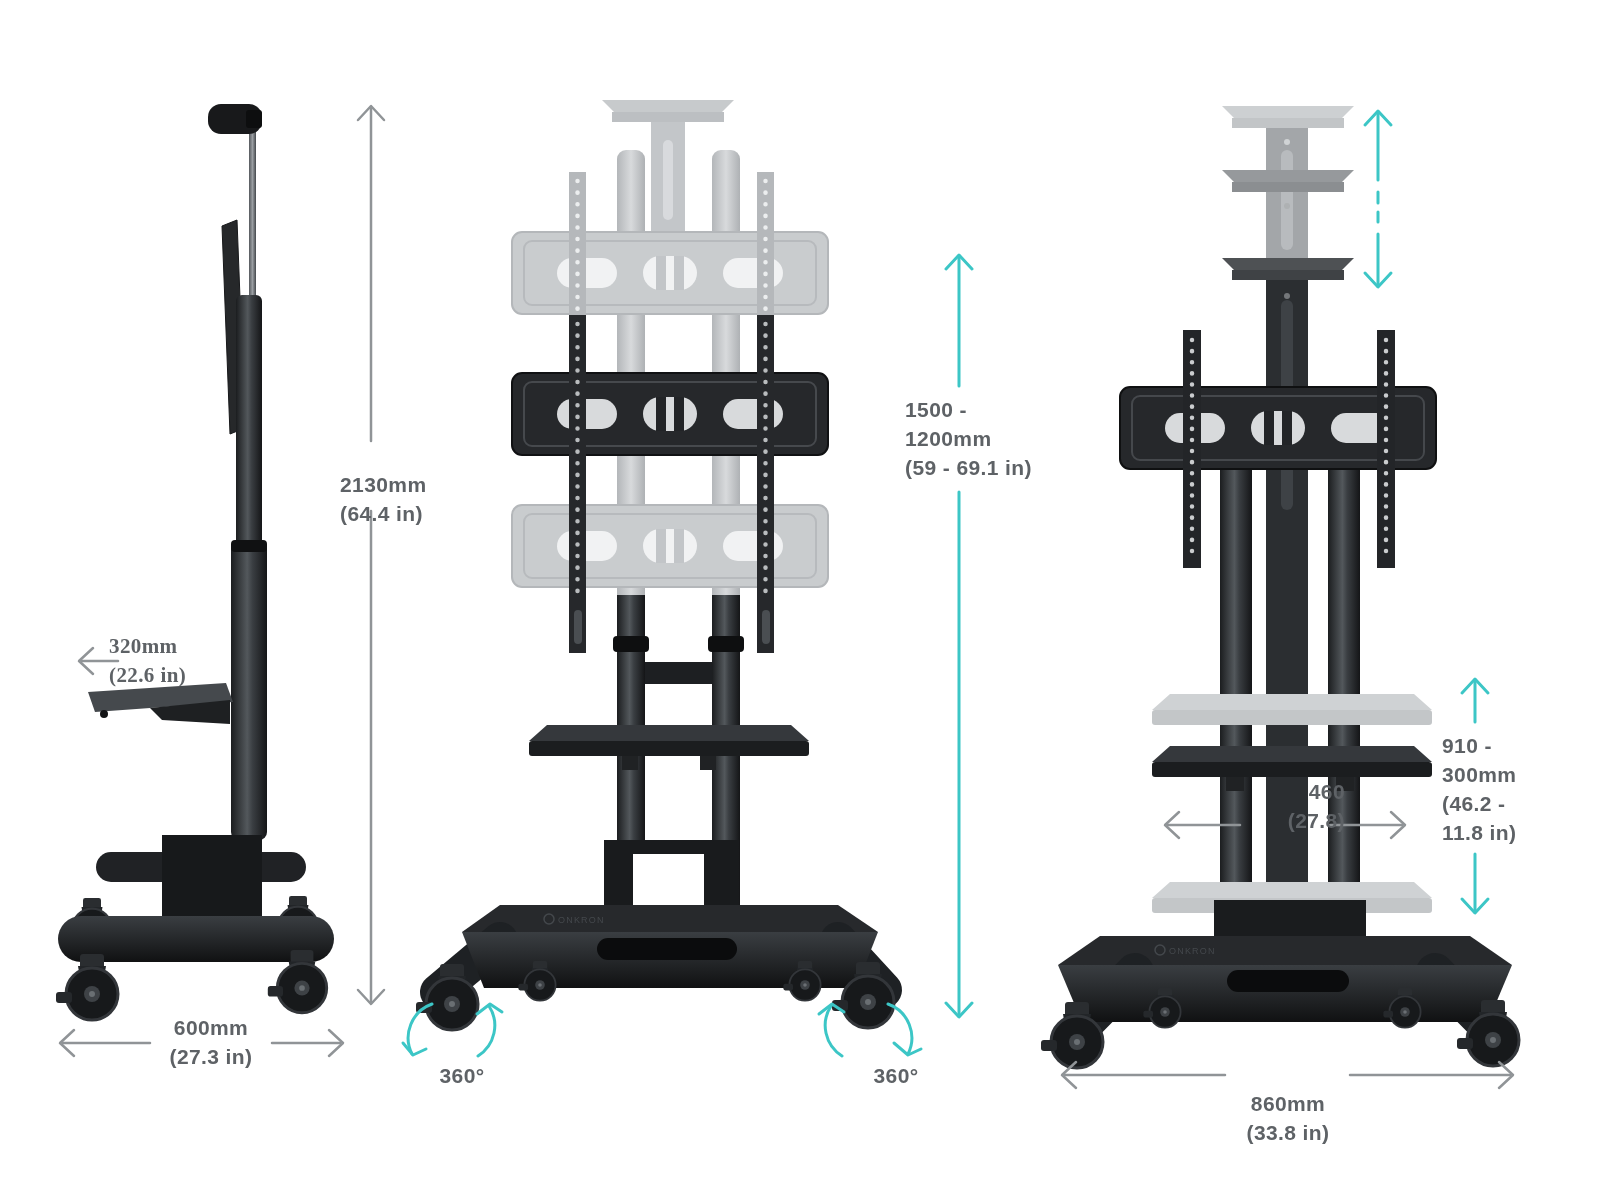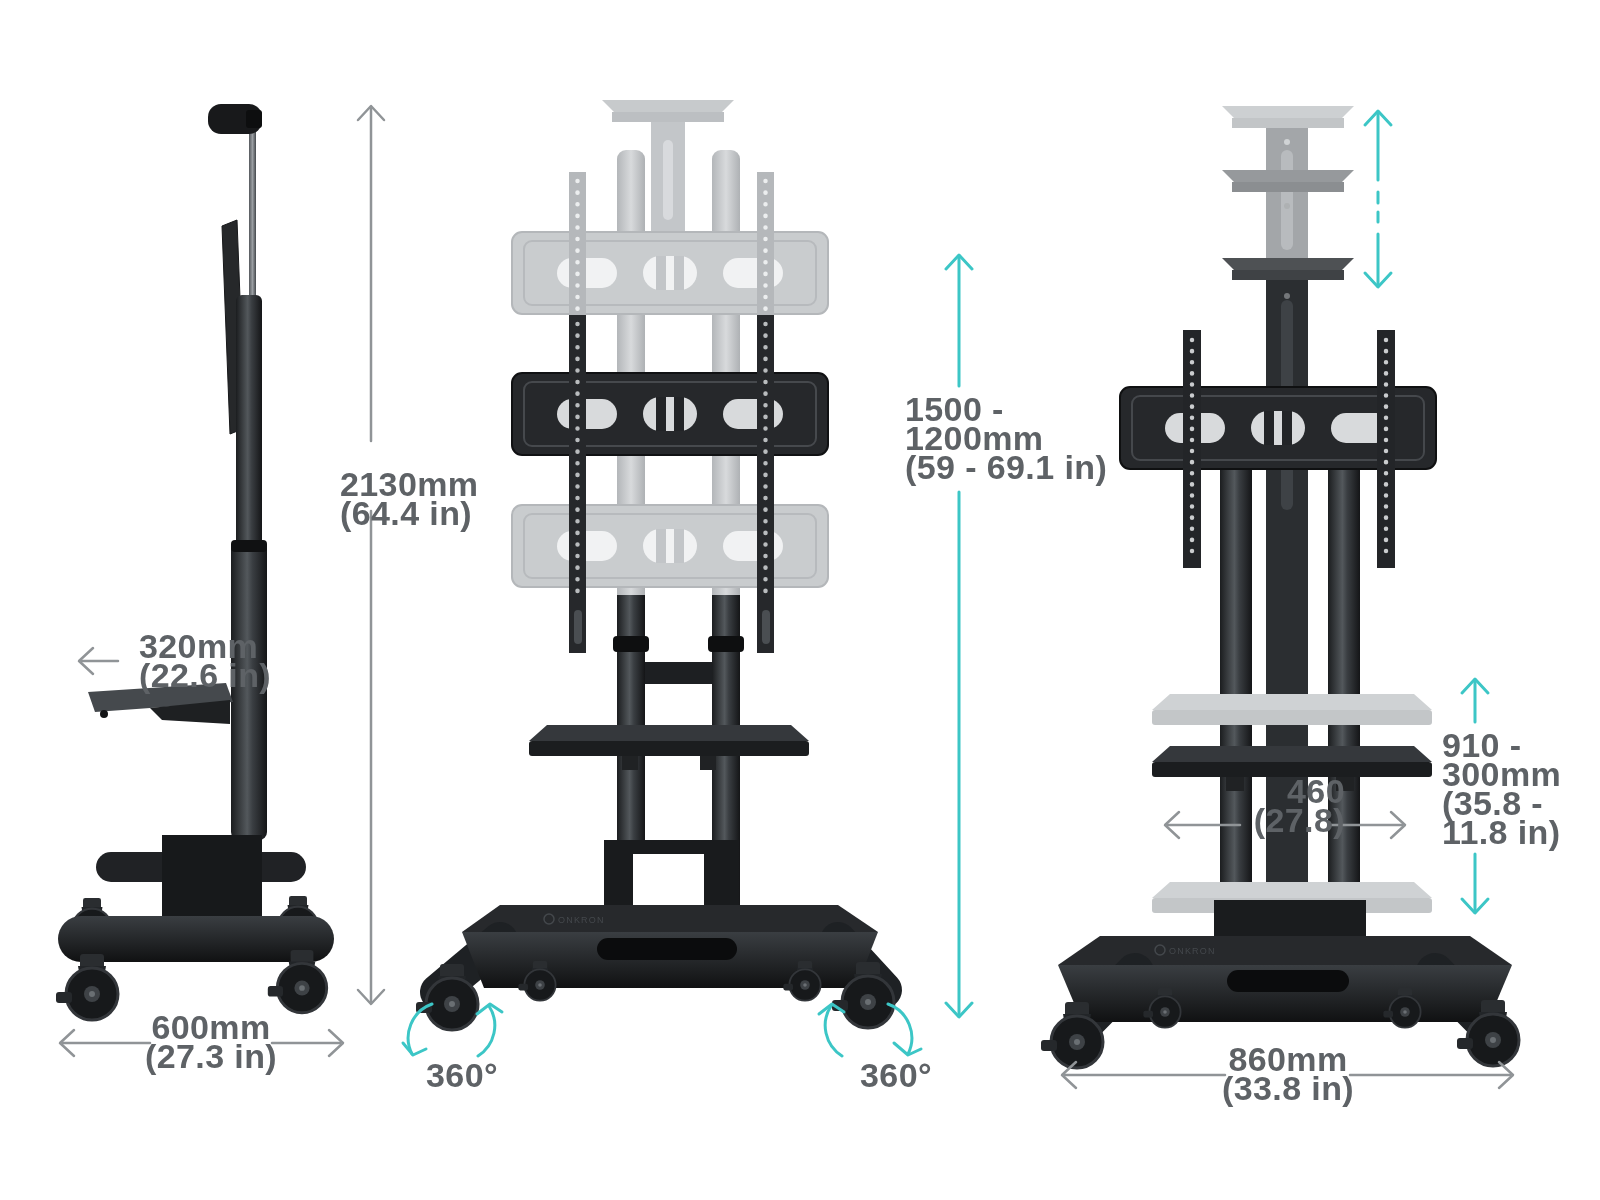--- a/index.html
+++ b/index.html
@@ -1,19 +1,19 @@
 <!DOCTYPE html>
 <html><head>
 <meta charset="utf-8">
 <style>
   html,body{margin:0;padding:0;background:#ffffff;}
   #canvas{position:relative;width:1600px;height:1200px;background:#ffffff;overflow:hidden;
           font-family:"Liberation Sans",sans-serif;}
   #scene{position:absolute;left:0;top:0;}
-  .dim{position:absolute;font-size:34px;line-height:29px;font-weight:600;color:#5e6266;
+  .dim{position:absolute;font-size:21px;line-height:29px;font-weight:600;color:#5e6266;
        letter-spacing:.4px;white-space:nowrap;}
   .center{text-align:center;}
 </style>
 </head>
 <body>
 
 <div id="canvas">
 
 <svg id="scene" width="1600" height="1200" viewBox="0 0 1600 1200">
   <defs>
@@ -273,21 +273,21 @@
     <line x1="1350" y1="1075" x2="1510" y2="1075"></line>
     <use href="#chev" transform="translate(1513,1075) rotate(90)"></use>
   </g>
 </svg>
 
 <div class="dim" style="left:340px;top:470px;">
   <div>2130mm</div>
   <div>(64.4 in)</div>
 </div>
 
-<div class="dim" style="left:139px;top:632px;">
+<div class="dim" style="left:109px;top:632px;font-family:Liberation Serif, serif;">
   <div>320mm</div>
   <div>(22.6 in)</div>
 </div>
 
 <div class="dim center" style="left:96px;top:1013px;width:230px;">
   <div>600mm</div>
   <div>(27.3 in)</div>
 </div>
 
 <div class="dim" style="left:905px;top:395px;">
@@ -300,22 +300,22 @@
 <div class="dim center" style="left:846px;top:1061px;width:100px;">360°</div>
 
 <div class="dim center" style="left:1225px;top:777px;width:120px;text-align:right;">
   <div>460</div>
   <div>(27.8)</div>
 </div>
 
 <div class="dim" style="left:1442px;top:731px;">
   <div>910 -</div>
   <div>300mm</div>
-  <div>(35.8 -</div>
+  <div>(46.2 -</div>
   <div>11.8 in)</div>
 </div>
 
-<div class="dim center" style="left:1178px;top:1045px;width:220px;text-align:center;">
+<div class="dim center" style="left:1178px;top:1089px;width:220px;text-align:center;">
   <div>860mm</div>
   <div>(33.8 in)</div>
 </div>
 
 </div>
 
 </body></html>

